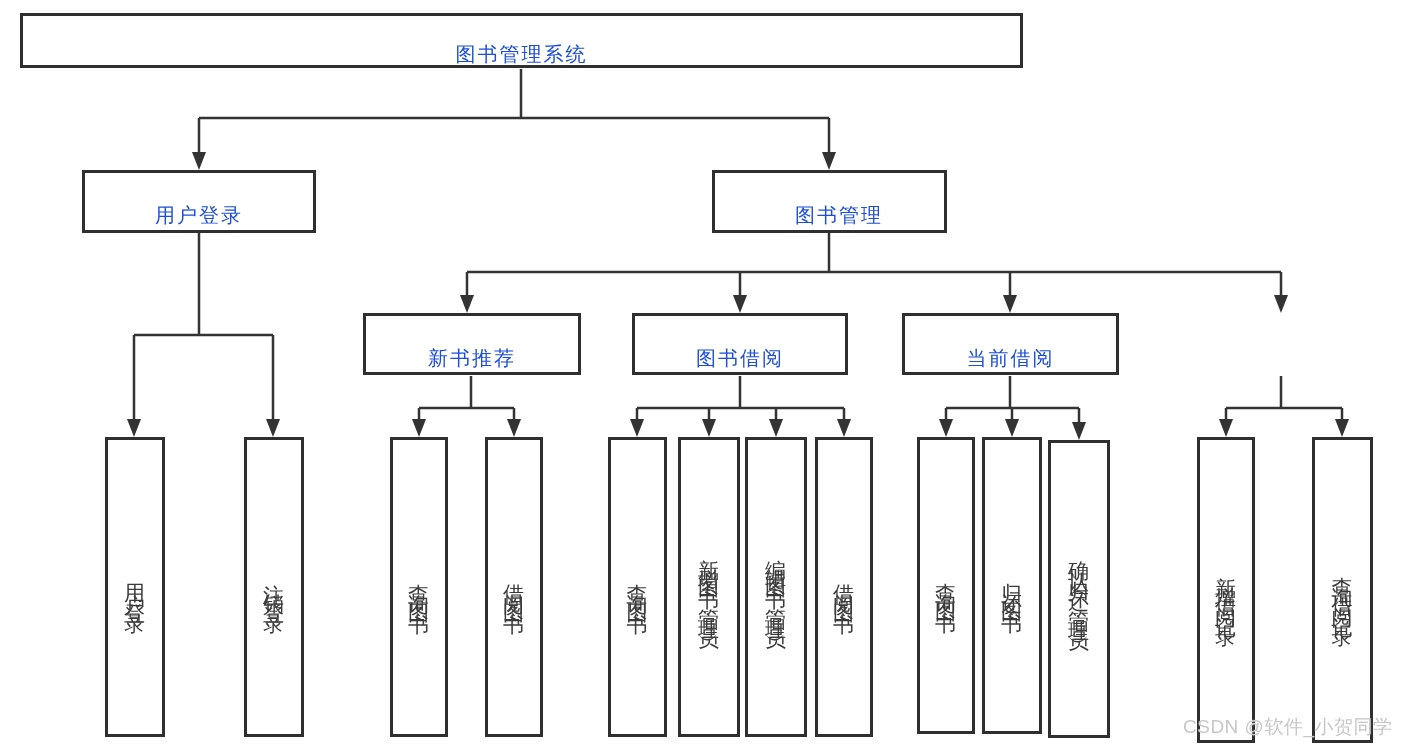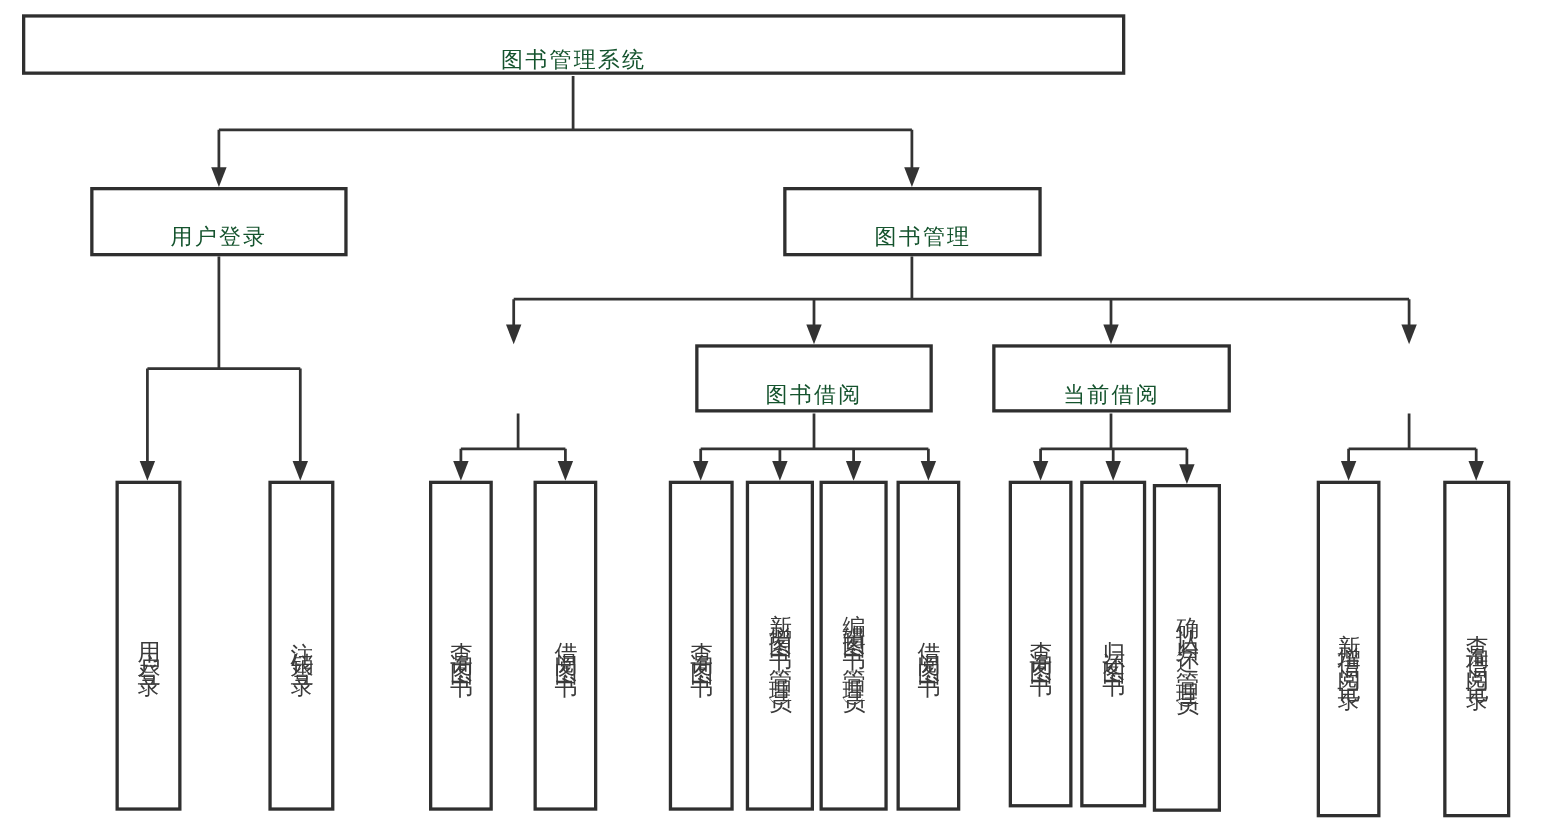--- a/index.html
+++ b/index.html
@@ -25,21 +25,21 @@
     display: flex;
     align-items: center;
     justify-content: center;
     z-index: 2;
     color: #3a3a3a;
   }
   .node.h span {
     font-size: 20px;
     letter-spacing: 2px;
     white-space: nowrap;
-    color: #14532d;
+    color: #1d4ed8;
     margin-top: 28px;
   }
   .node.v span {
     writing-mode: vertical-rl;
     text-orientation: mixed;
     font-size: 21px;
     letter-spacing: 10px;
     line-height: 1;
     color: #3a3a3a;
   }
@@ -127,20 +127,23 @@
     <span>图书管理系统</span>
   </div>
 
   <div class="node h" style="left:82px; top:170px; width:234px; height:63px;">
     <span>用户登录</span>
   </div>
   <div class="node h" style="left:712px; top:170px; width:235px; height:63px;padding-left:19px;">
     <span>图书管理</span>
   </div>
 
+  <div class="node h" style="left:363px; top:313px; width:218px; height:62px;">
+    <span>新书推荐</span>
+  </div>
   <div class="node h" style="left:632px; top:313px; width:216px; height:62px;">
     <span>图书借阅</span>
   </div>
   <div class="node h" style="left:902px; top:313px; width:217px; height:62px;">
     <span>当前借阅</span>
   </div>
 
   <div class="node v" style="left:105px; top:437px; width:60px; height:300px;">
     <span>用户登录</span>
   </div>
@@ -178,14 +181,15 @@
     <span>确认归还（管理员）</span>
   </div>
 
   <div class="node v" style="left:1197px; top:437px; width:58px; height:306px;">
     <span>新增借阅记录</span>
   </div>
   <div class="node v" style="left:1312px; top:437px; width:61px; height:306px;">
     <span>查询借阅记录</span>
   </div>
 
+  <div id="watermark">CSDN @软件_小贺同学</div>
 
 </div>
 
 </body></html>

